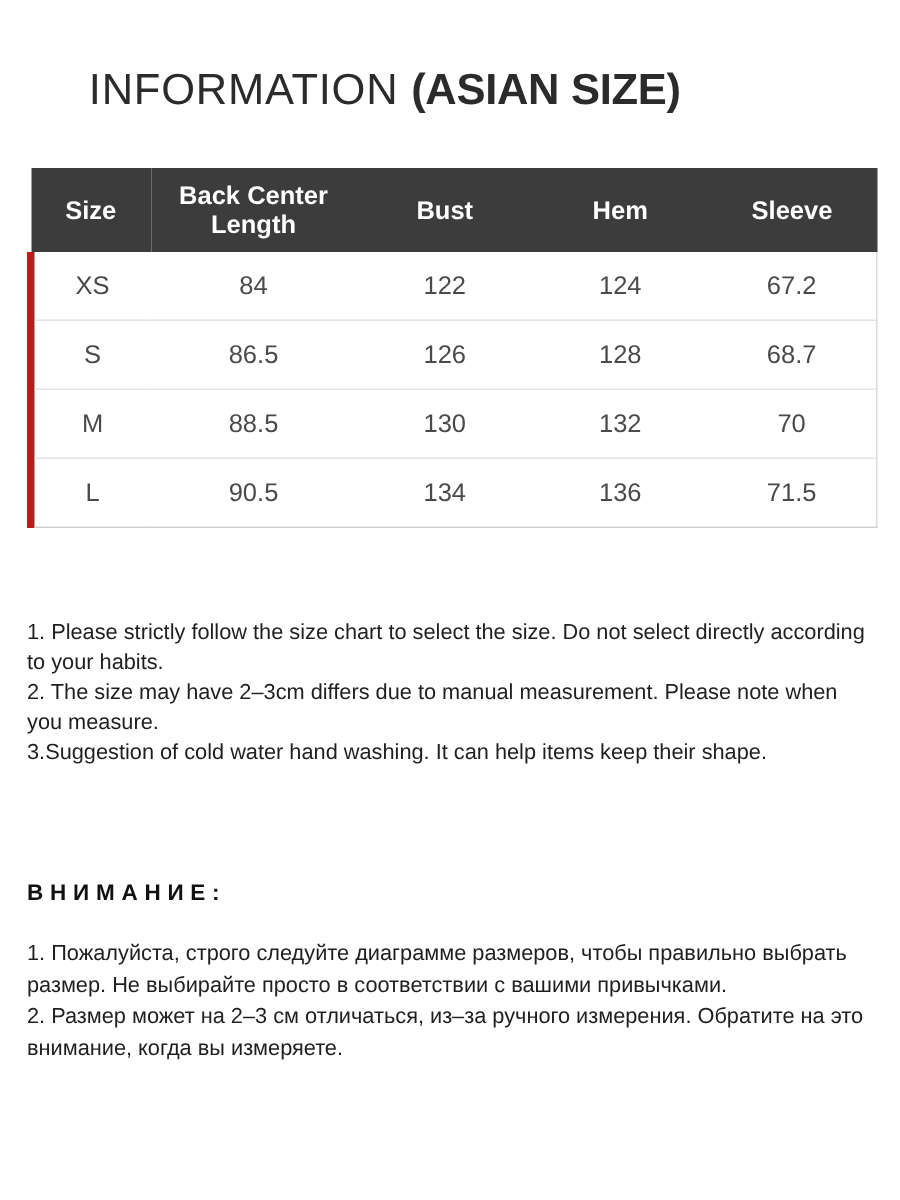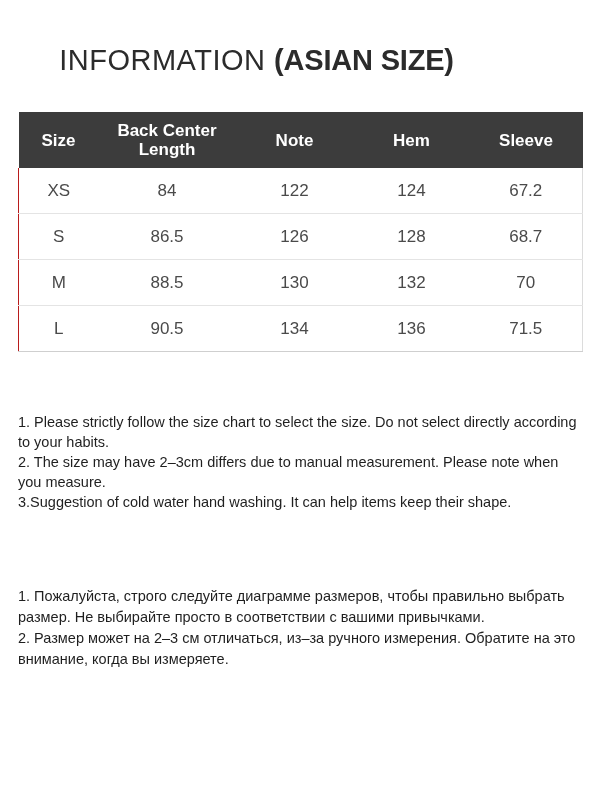--- a/index.html
+++ b/index.html
@@ -61,21 +61,21 @@
     line-height: 19px;
     padding: 0 2px;
     border: none;
   }
   .size-table tbody td {
     height: 43px;
     font-size: 17px;
     font-weight: 400;
     color: #4a4a4a;
     border-bottom: 1px solid #e4e4e4;
-    border-left: 1px solid #b91c1c;
+    border-left: 5px solid #b91c1c;
     border-right: 1px solid #dcdcdc;
     background: #ffffff;
   }
   .size-table tbody td:not(:first-child) { border-left: none; }
   .size-table tbody td:not(:last-child)  { border-right: none; }
   .size-table tbody tr:last-child td { border-bottom: 1px solid #cfcfcf; }
 
   .col-size   { width: 80px; }
   .col-bcl    { width: 137px; }
   .col-bust   { width: 118px; }
@@ -142,21 +142,21 @@
   <thead>
     <tr>
       <th>
         <span>Size</span>
       </th>
       <th>
         <span>Back Center</span><br>
         <span>Length</span>
       </th>
       <th>
-        <span>Note</span>
+        <span>Bust</span>
       </th>
       <th>
         <span>Hem</span>
       </th>
       <th>
         <span>Sleeve</span>
       </th>
     </tr>
   </thead>
   <tbody>
@@ -191,15 +191,16 @@
   </tbody>
 </table>
 
 <div class="notes">
   <p class="note-line">1. Please strictly follow the size chart  to select the size. Do not select directly according to your habits.</p>
   <p class="note-line">2. The size may have 2–3cm differs due to manual measurement. Please note when you measure.</p>
   <p class="note-line">3.Suggestion of cold water hand washing. It can help items keep their shape.</p>
 </div>
 
 <div class="attention">
+  <p class="attention-heading">ВНИМАНИЕ:</p>
   <p class="ru-line">1. Пожалуйста, строго следуйте диаграмме размеров, чтобы правильно выбрать размер. Не выбирайте просто в соответствии с вашими привычками.</p>
   <p class="ru-line">2. Размер может на 2–3 см отличаться, из–за ручного измерения. Обратите на это внимание, когда вы измеряете.</p>
 </div>
 
 </body></html>

